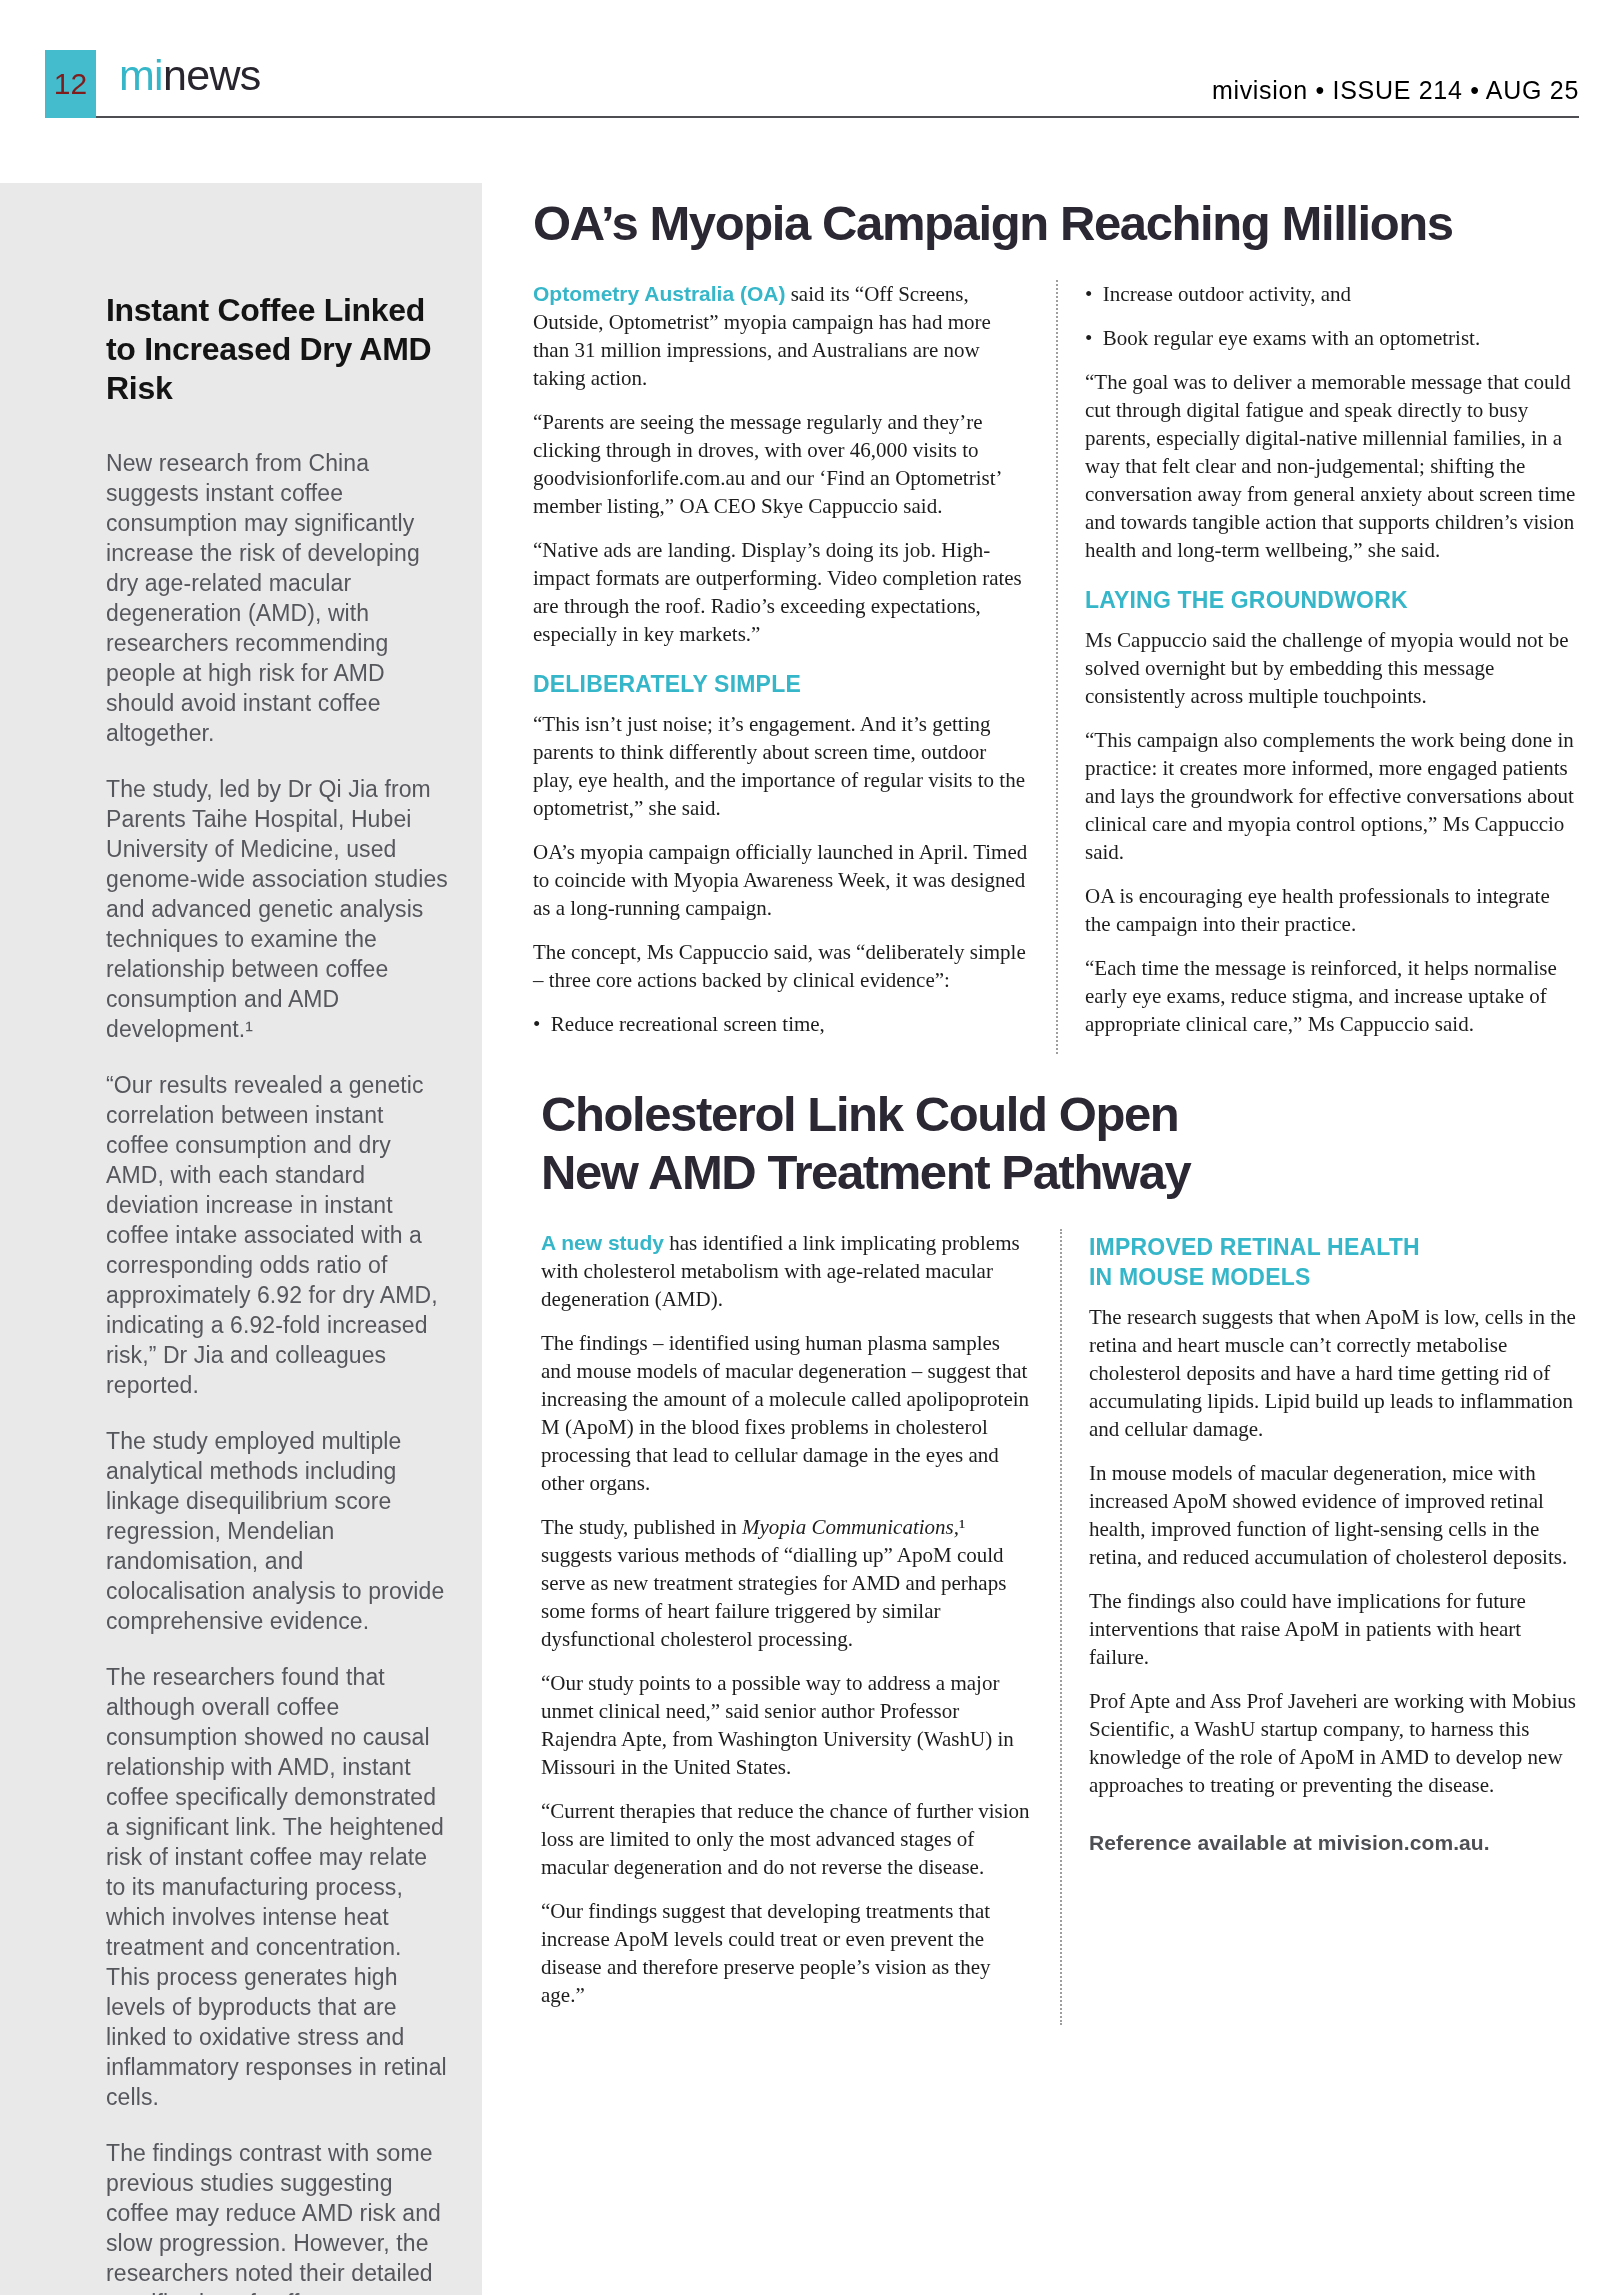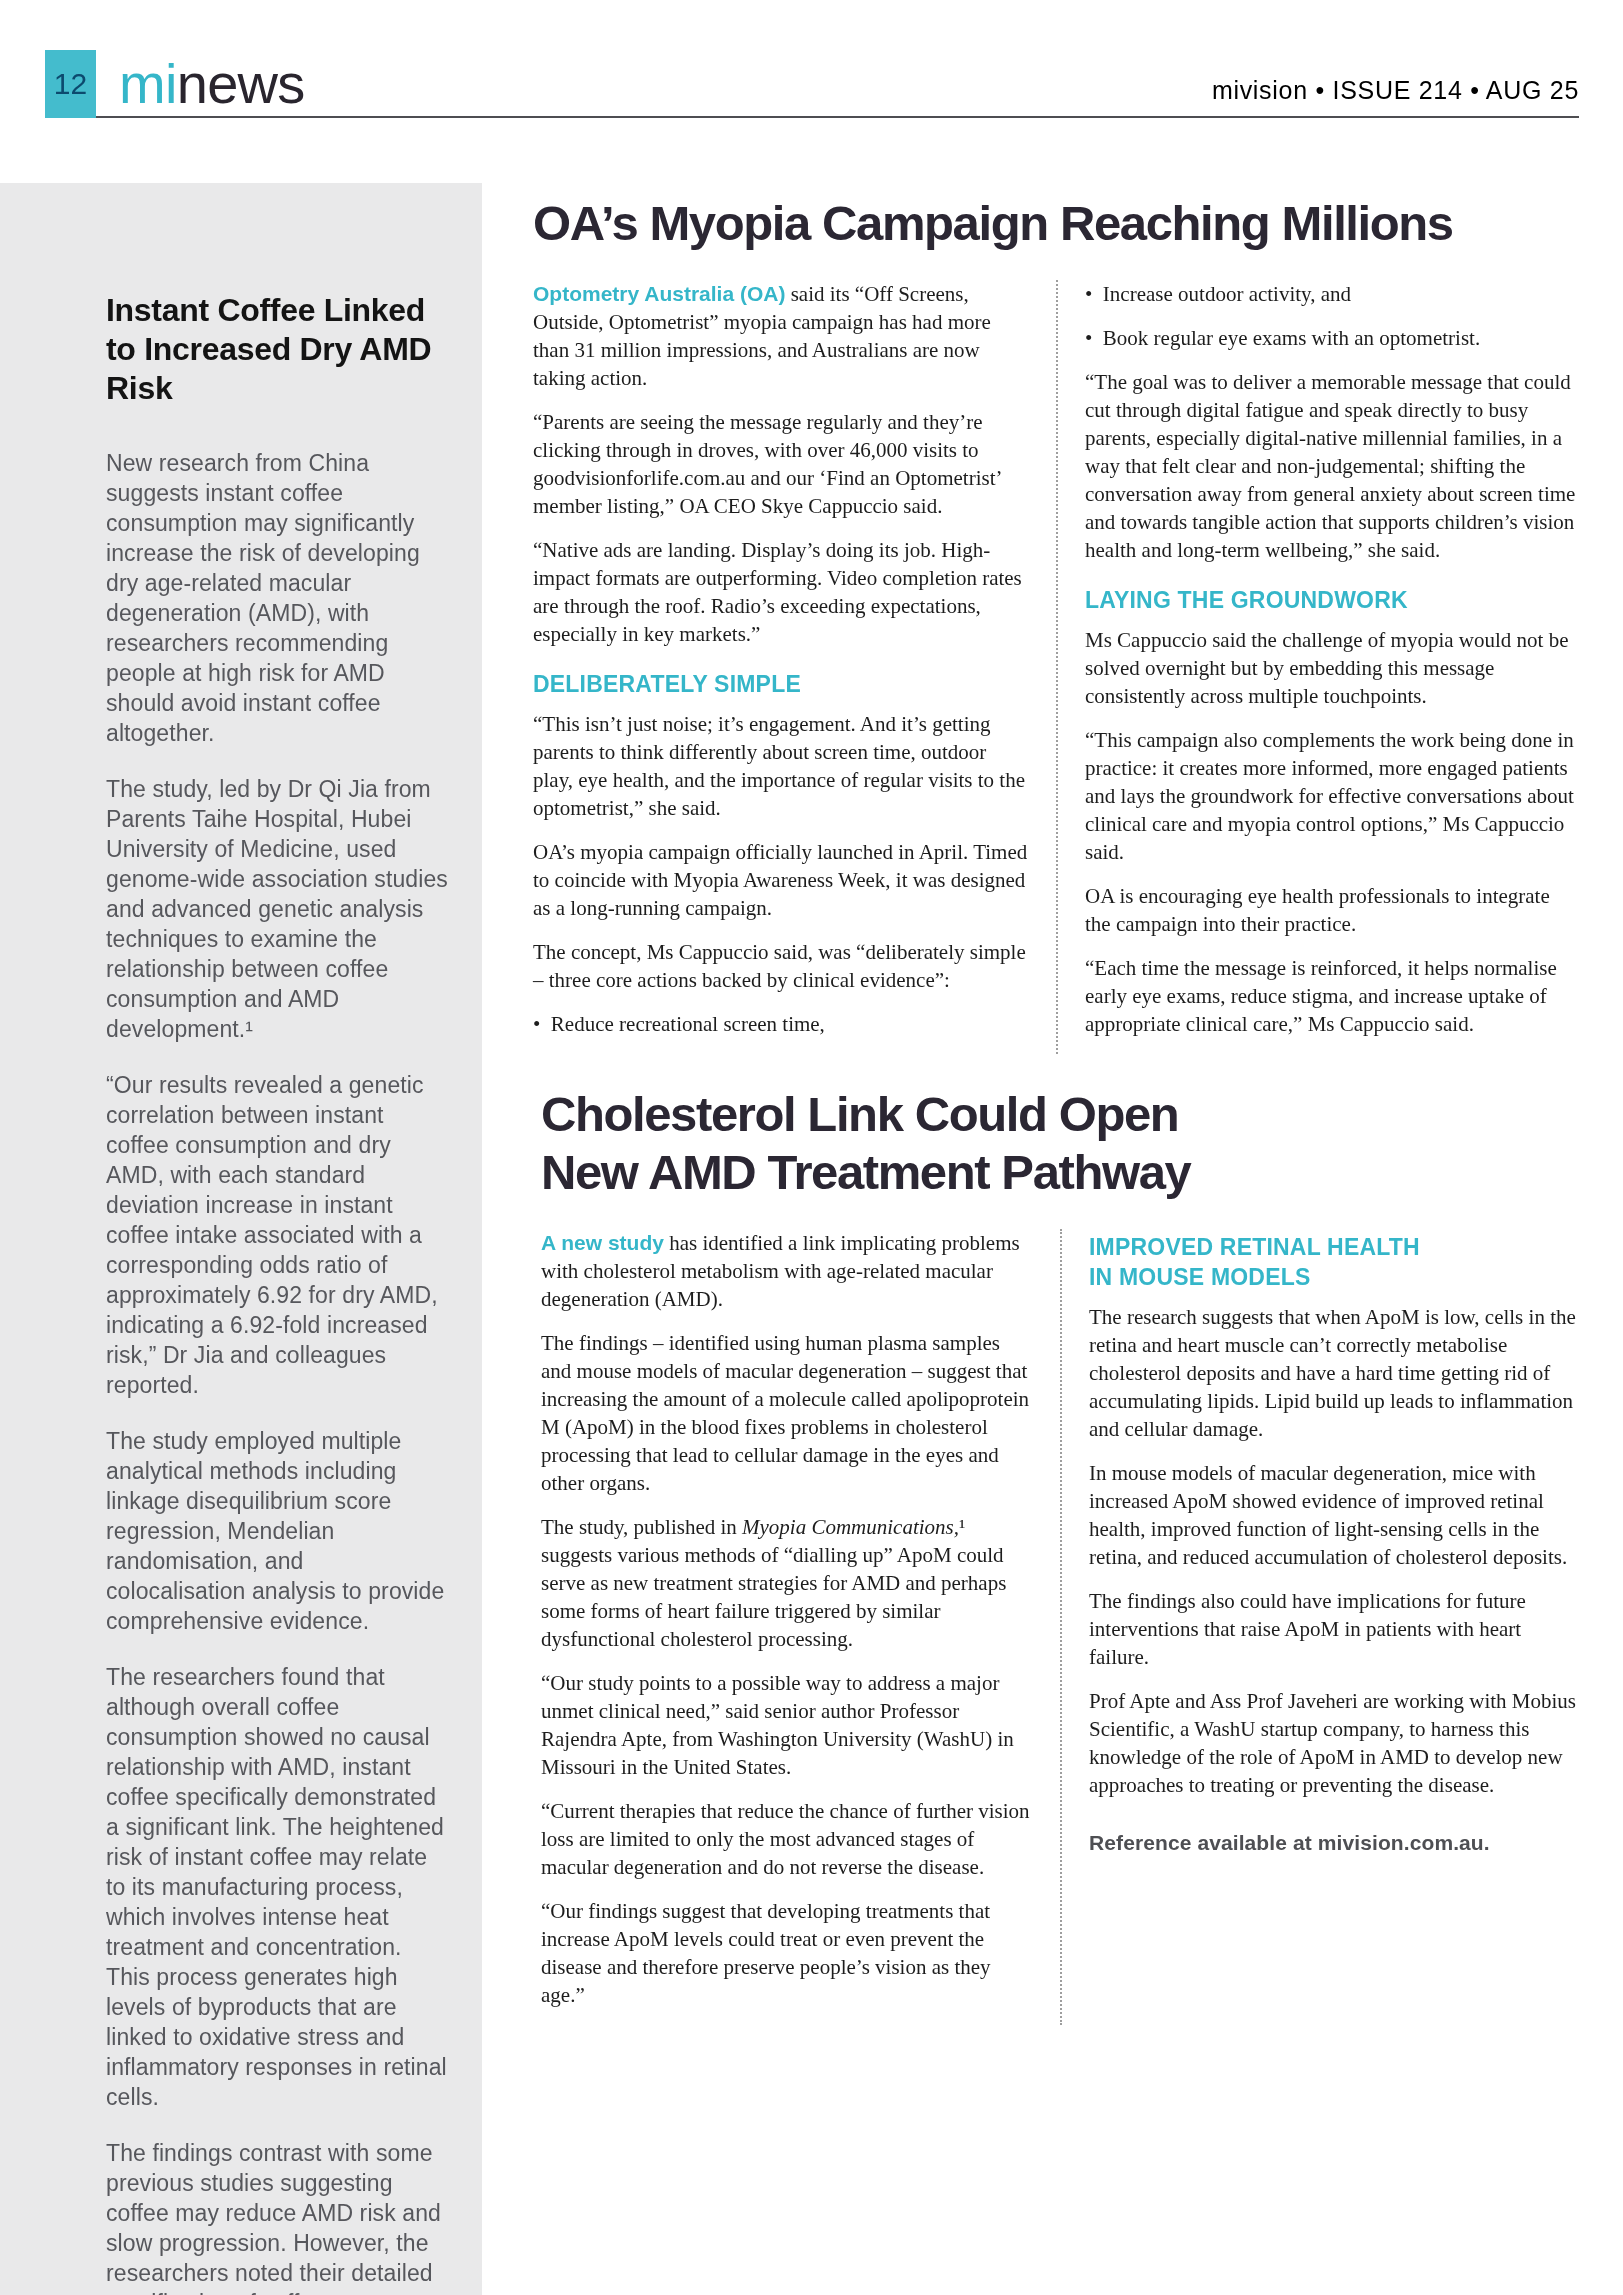--- a/index.html
+++ b/index.html
@@ -18,22 +18,22 @@
     overflow:hidden;
     font-family:"Liberation Sans", sans-serif;
   }
   
   .header{position:relative;height:183px;}
   .pagenum{
     position:absolute;left:45px;top:50px;width:51px;height:68px;
     background:var(--page-box);
     display:flex;align-items:center;justify-content:center;
   }
-  .pagenum span{color:#0c4a6e;font-size:30px;font-weight:400;}
-  .brand{position:absolute;left:119px;top:51px;font-size:56px;font-weight:400;letter-spacing:-0.7px;}
+  .pagenum span{color:#7f1d1d;font-size:30px;font-weight:400;}
+  .brand{position:absolute;left:119px;top:51px;font-size:43px;font-weight:400;letter-spacing:-0.7px;}
   .brand .mi{color:var(--accent);}
   .brand .news{color:#29252e;}
   .issue{
     position:absolute;right:45px;top:76px;
     font-size:25px;color:#000000;letter-spacing:0.7px;font-weight:400;
   }
   .header-rule{
     position:absolute;left:96px;right:45px;top:116px;
     border-top:2px solid #4e4e52;
   }

